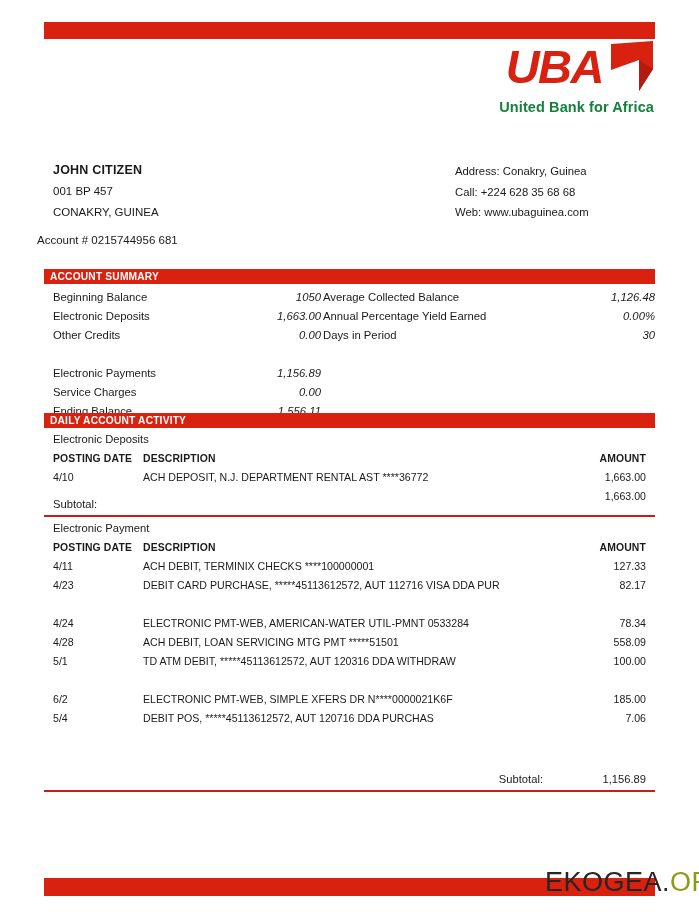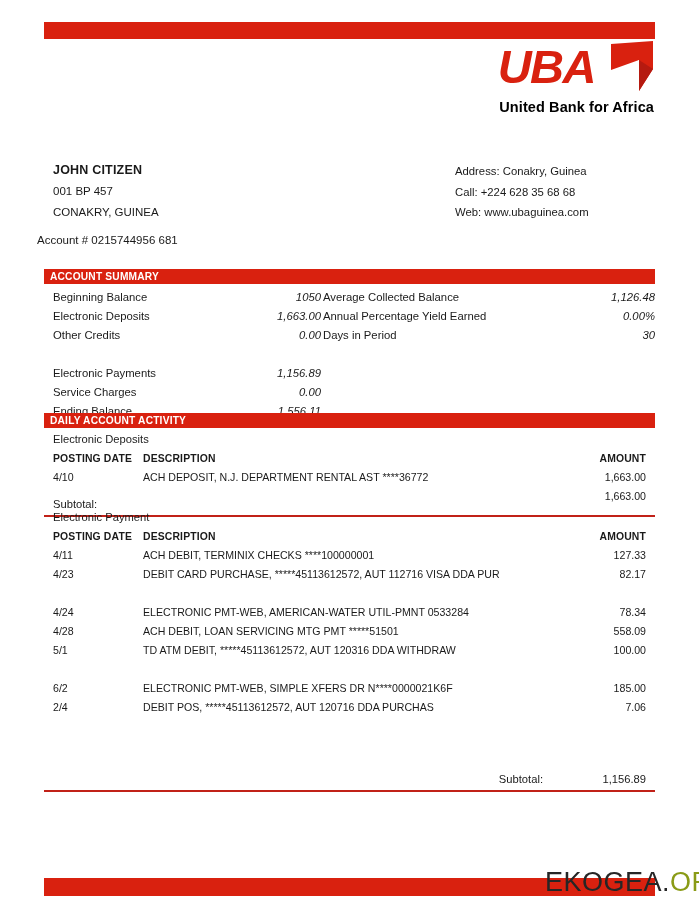--- a/index.html
+++ b/index.html
@@ -43,42 +43,42 @@
     position: absolute;
     right: 44px;
     top: 40px;
     width: 230px;
     text-align: right;
   }
   .logo-row {
     display: flex;
     align-items: center;
     justify-content: flex-end;
-    gap: 14px;
+    gap: 6px;
     height: 52px;
   }
   .logo-word {
     font-family: "Liberation Sans", sans-serif;
     font-size: 47px;
     font-weight: bold;
     font-style: italic;
     letter-spacing: -1.5px;
     color: #d9210f;
     line-height: 1;
   }
   .logo-mark {
     width: 46px;
     height: 52px;
     display: block;
   }
   .logo-tagline {
     margin-top: 7px;
     font-size: 14.5px;
     font-weight: bold;
-    color: #000000;
+    color: #15803d;
     letter-spacing: 0.1px;
     text-align: right;
     padding-right: 1px;
   }
 
   
   .cust-block {
     position: absolute;
     left: 53px;
     top: 160px;
@@ -144,21 +144,21 @@
     height: 19px;
     line-height: 19px;
   }
   .sum-row .lbl { white-space: nowrap; }
   .sum-row .val { white-space: nowrap; font-style: italic; }
   .sum-gap { height: 19px; }
 
   
   .txn-section { position: absolute; left: 44px; width: 611px; }
   #sec-deposits { top: 430px; }
-  #sec-payments { top: 508px; }
+  #sec-payments { top: 519px; }
 
   .sub-title {
     font-size: 11.2px;
     color: #1a1a1a;
     padding-left: 9px;
     height: 19px;
     line-height: 19px;
   }
 
   table.txn {
@@ -390,21 +390,21 @@
         </tr>
         <tr class="spacer">
             <td colspan="3"></td>
           </tr>
         <tr>
           <td class="c-date">6/2</td>
           <td class="c-desc">ELECTRONIC PMT-WEB, SIMPLE XFERS DR N****0000021K6F</td>
           <td class="c-amt">185.00</td>
         </tr>
         <tr>
-          <td class="c-date">2/4</td>
+          <td class="c-date">5/4</td>
           <td class="c-desc">DEBIT POS, *****45113612572, AUT 120716 DDA PURCHAS</td>
           <td class="c-amt">7.06</td>
         </tr>
         <tr class="spacer">
             <td colspan="3"></td>
           </tr>
       </tbody>
     </table>
   </div>
 

